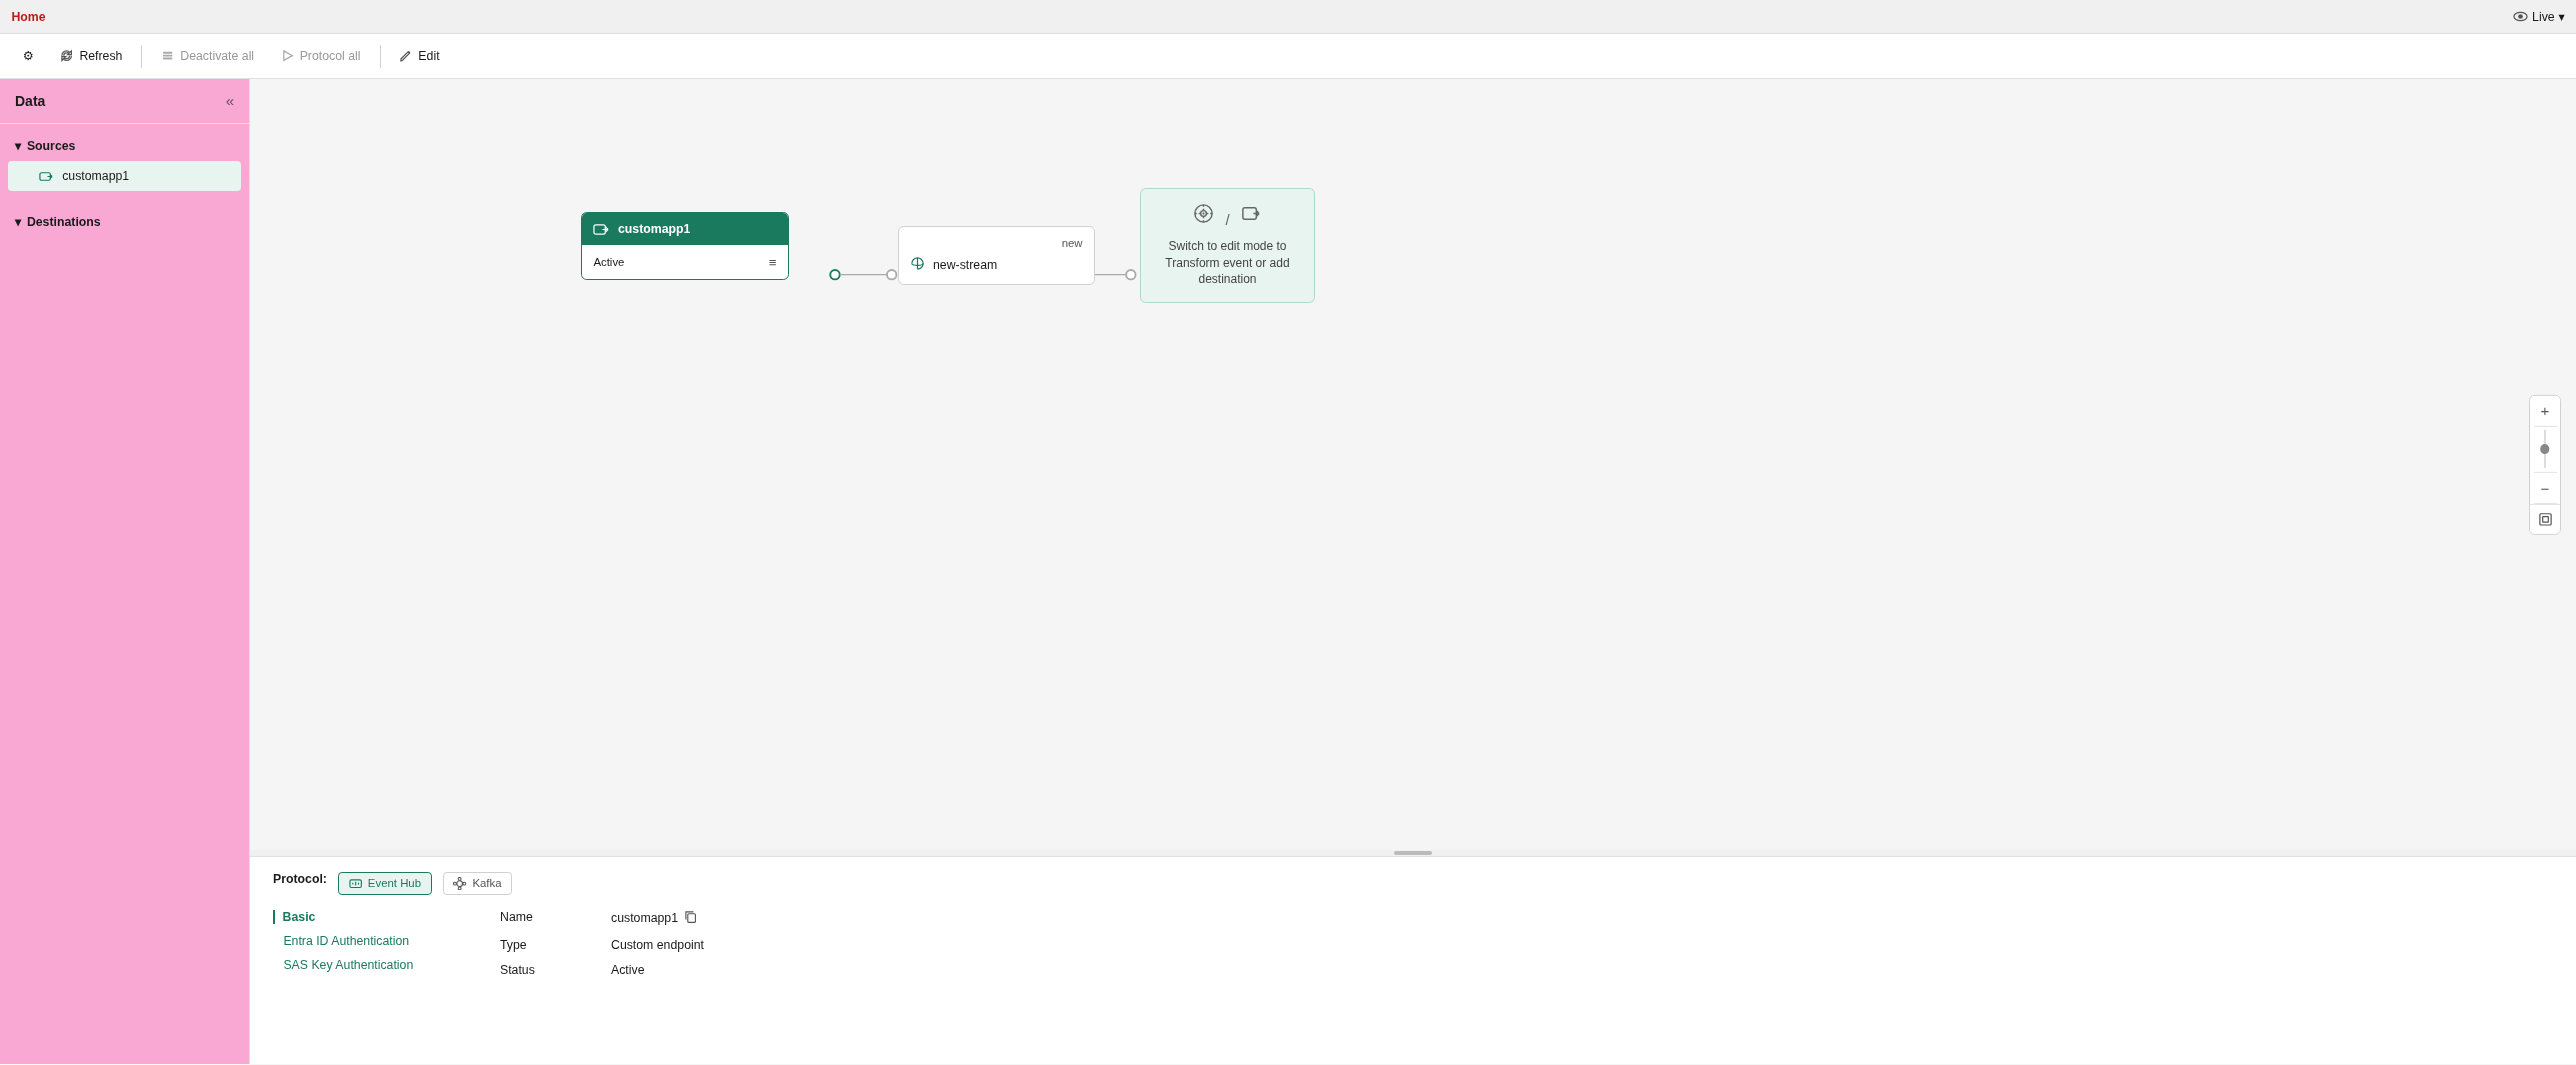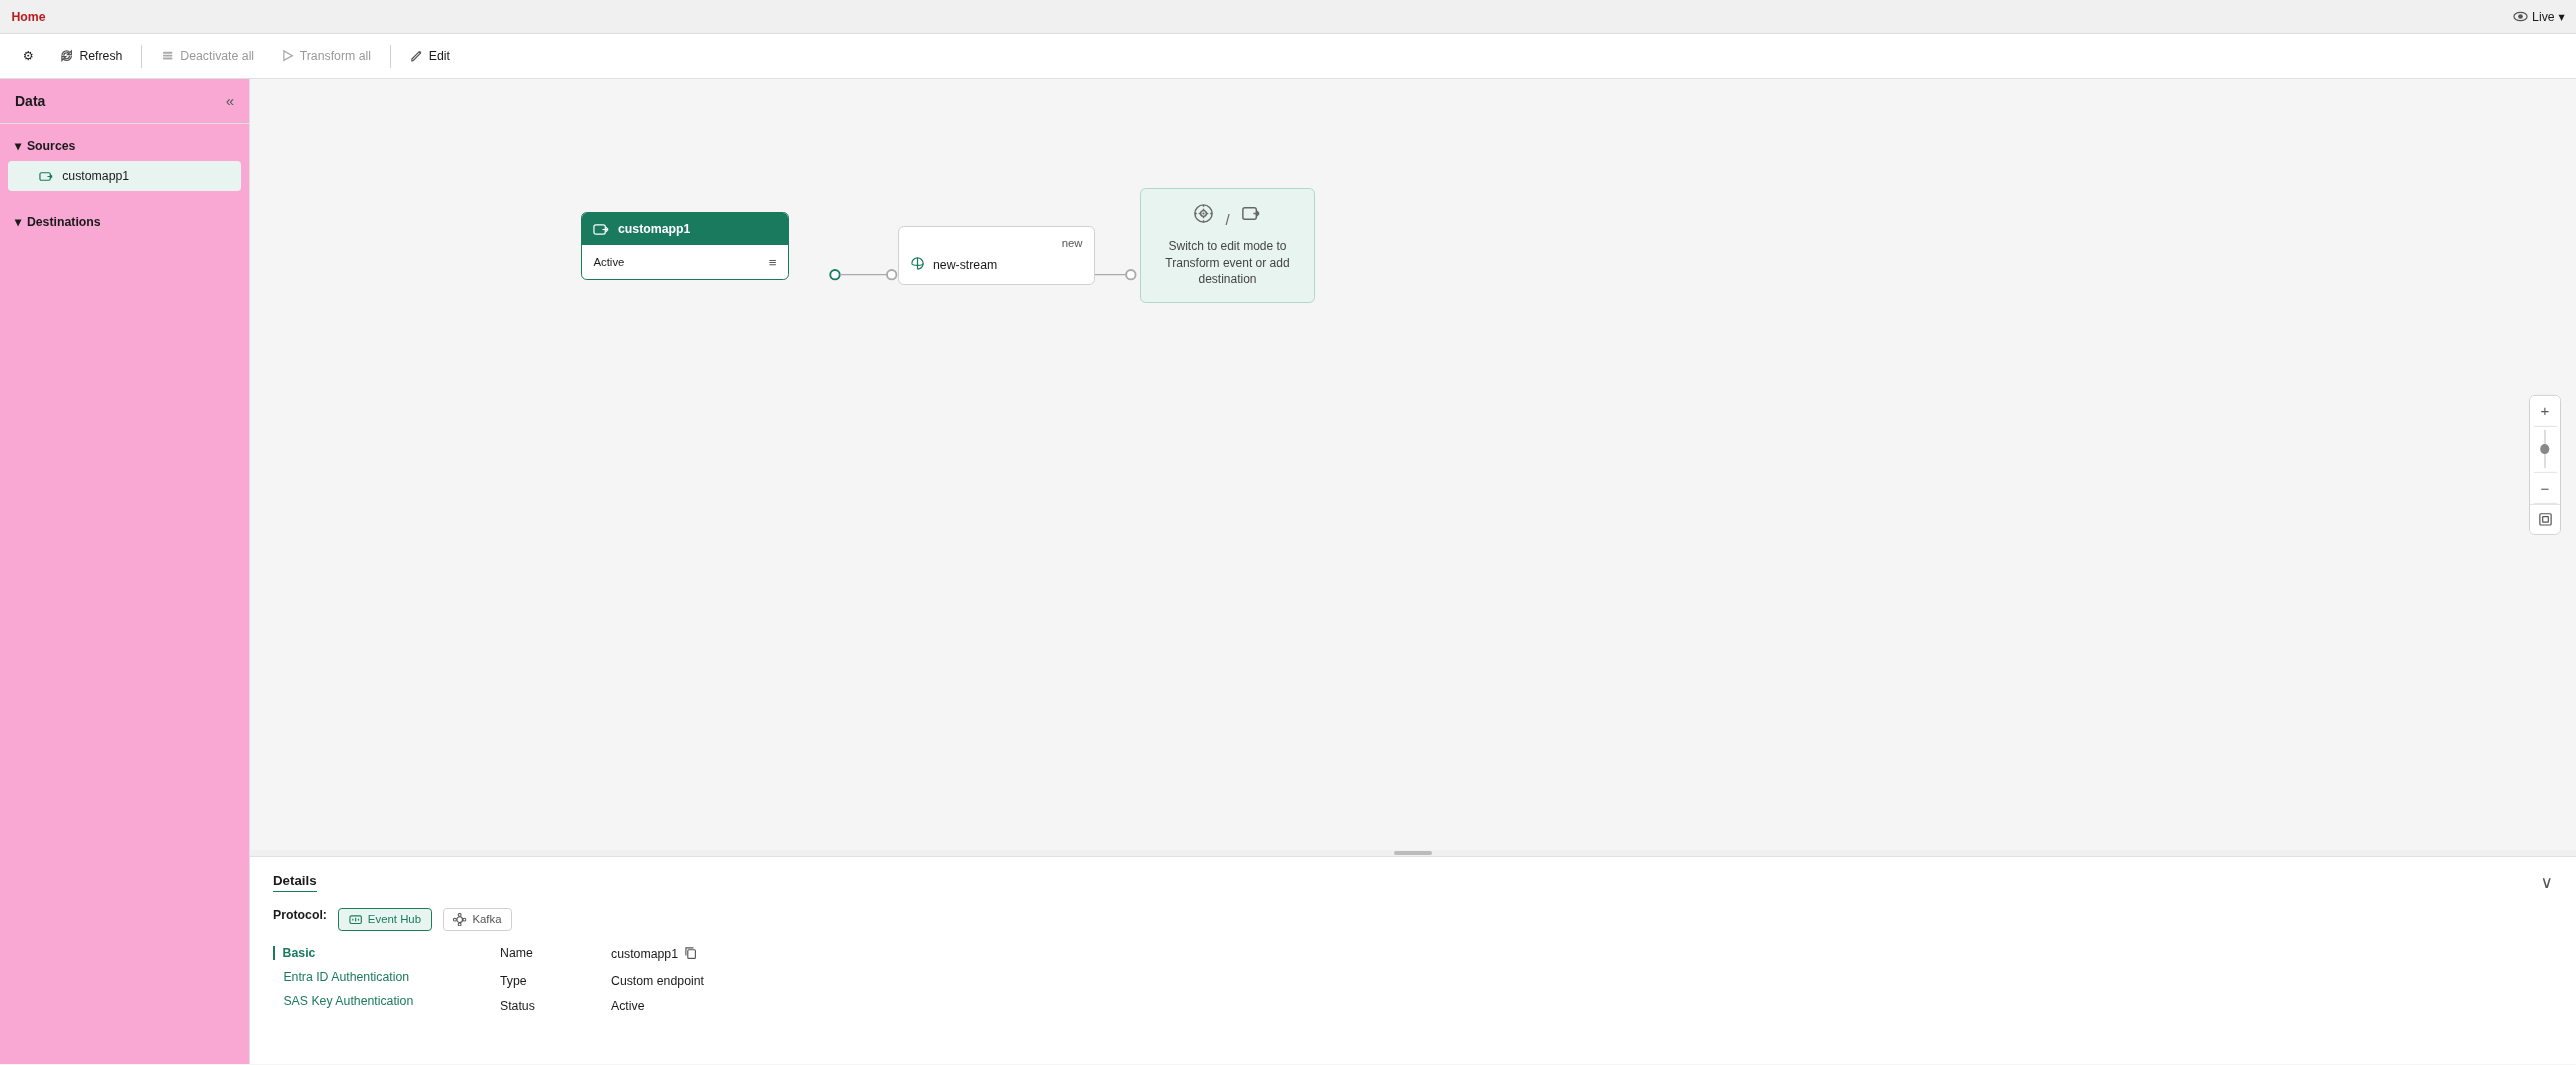--- a/index.html
+++ b/index.html
@@ -433,21 +433,21 @@
       <rect x="2" y="6" width="10" height="2" rx="1" fill="#aaa"></rect>
       <rect x="2" y="3" width="10" height="2" rx="1" fill="#aaa"></rect>
       <rect x="2" y="9" width="10" height="2" rx="1" fill="#aaa"></rect>
     </svg>
     <span>Deactivate all</span>
   </button>
   <button class="toolbar-btn disabled">
     <svg width="13.3" height="13.3" viewBox="0 0 14 14">
       <polygon points="3,2 12,7 3,12" fill="none" stroke="#aaa" stroke-width="1.3"></polygon>
     </svg>
-    <span>Transform all</span>
+    <span>Protocol all</span>
   </button>
   <div class="toolbar-divider"></div>
   <button class="toolbar-btn">
     <svg width="13.3" height="13.3" viewBox="0 0 14 14">
       <path d="M2 10.5L9.5 3l1.5 1.5L3.5 12 2 12.5z" fill="none" stroke="#555" stroke-width="1.2"></path>
       <path d="M9.5 3l1-1 1.5 1.5-1 1z" fill="#555"></path>
     </svg>
     <span>Edit</span>
   </button>
 </div>
@@ -572,26 +572,20 @@
         </div>
 
       </div>
     </div>
 
     <div class="scroll-indicator">
       <div class="scroll-pill"></div>
     </div>
 
     <div class="details-panel">
-      <div class="details-header">
-        <span class="details-title">Details</span>
-        <button class="details-collapse">
-          <span>∨</span>
-        </button>
-      </div>
 
       <div class="protocol-row">
         <span class="protocol-label">Protocol:</span>
         <button class="protocol-btn">
           <svg width="13.3" height="13.3" viewBox="0 0 14 14">
             <rect x="1" y="3" width="12" height="8" rx="1.5" fill="none" stroke="#1a7a5e" stroke-width="1.2"></rect>
             <line x1="4" y1="6" x2="4" y2="8" stroke="#1a7a5e" stroke-width="1.2"></line>
             <line x1="7" y1="5" x2="7" y2="9" stroke="#1a7a5e" stroke-width="1.2"></line>
             <line x1="10" y1="6" x2="10" y2="8" stroke="#1a7a5e" stroke-width="1.2"></line>
           </svg>

